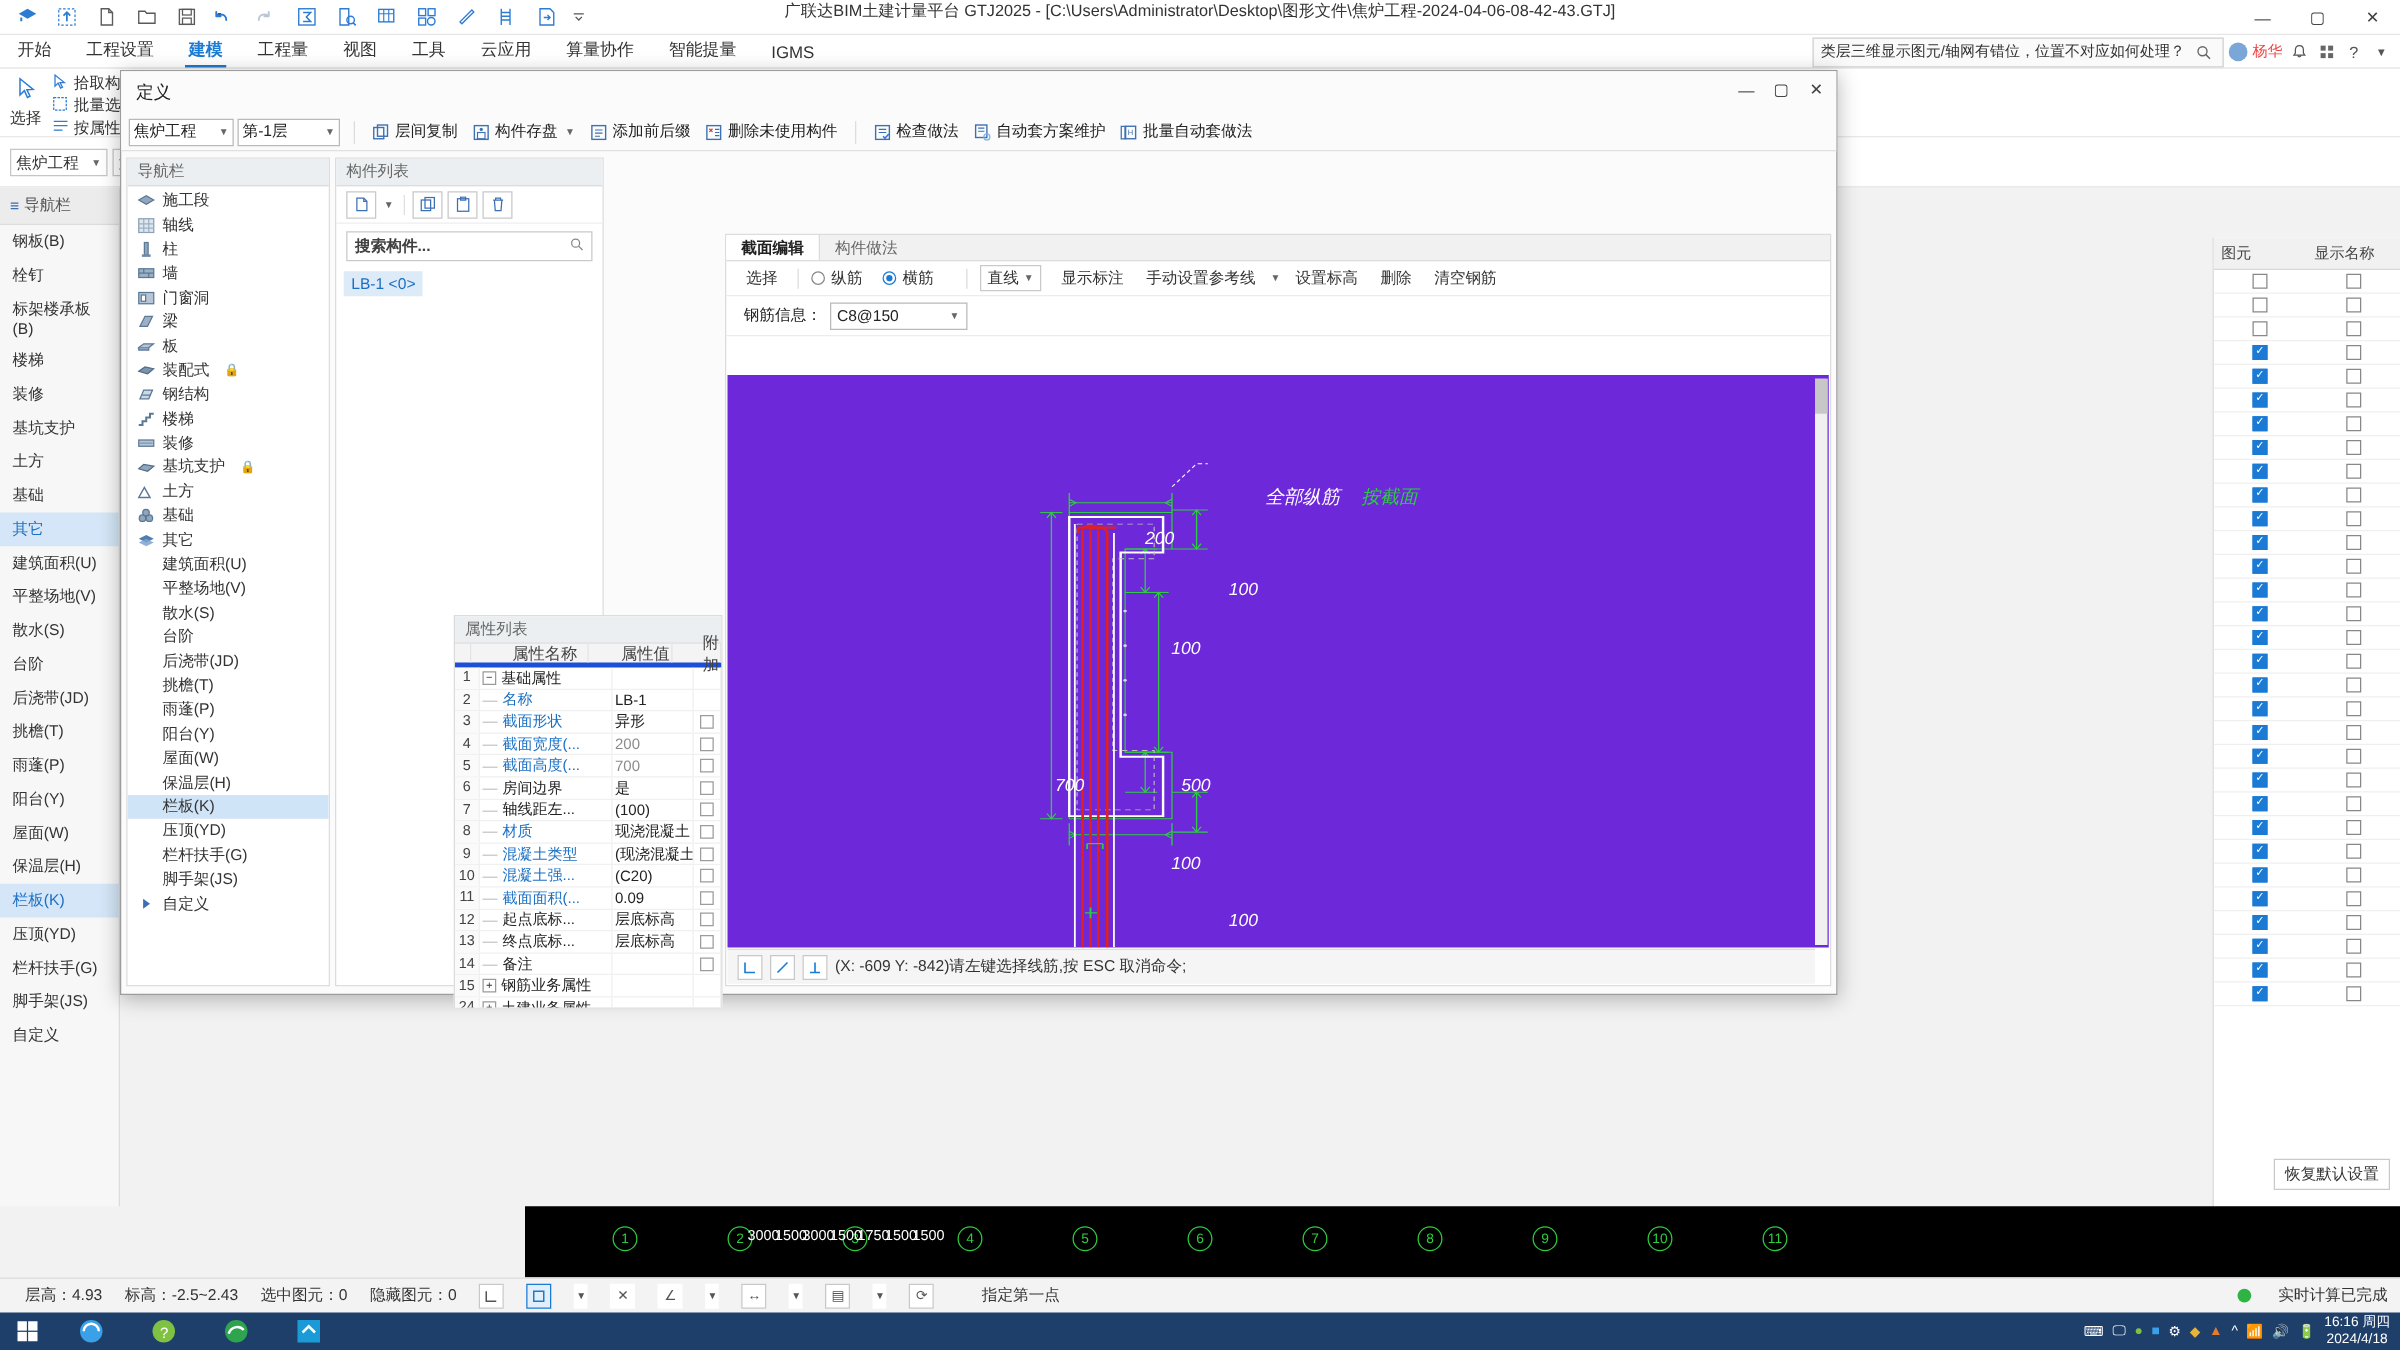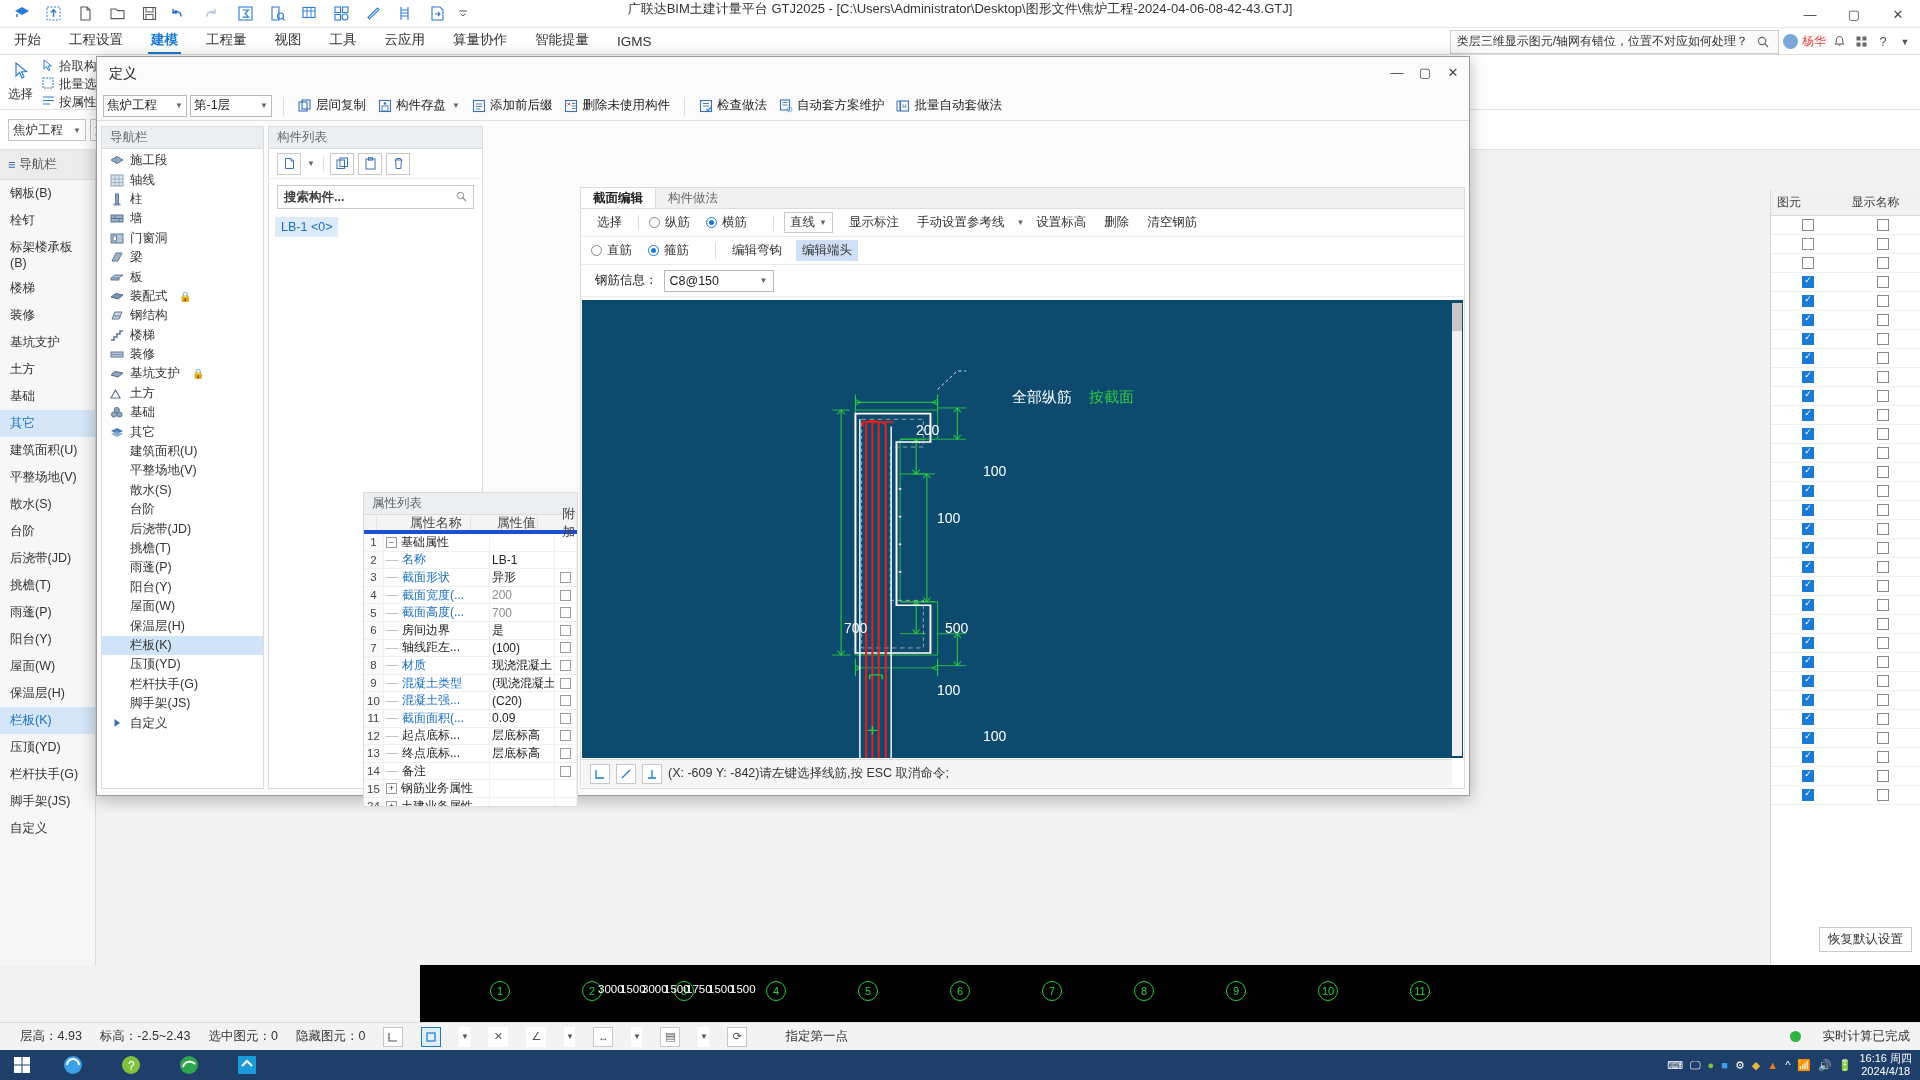--- a/index.html
+++ b/index.html
@@ -256,22 +256,23 @@
   .ed-box { border:1px solid #c9c9c9; padding:1px 5px; display:flex; align-items:center; gap:4px;}
   .ed-hl { background:#cfe0f5; padding:2px 6px; }
 
   .rebar-row { height:32px; display:flex; align-items:center; padding:0 14px; gap:6px;
                font-size:12.5px; color:#222; border-bottom:1px solid #ececec;}
   .rebar-combo { width:110px; height:22px; border:1px solid #b9b9b9; background:#fff;
                  display:flex; align-items:center; padding:0 5px; font-size:12.5px; }
   .rebar-combo .carr { margin-left:auto; font-size:8px; color:#666; }
 
   .canvas {
-    position:absolute; left:1px; right:1px; top:112px; bottom:30px; background:#0c4a6e;
+    position:absolute; left:1px; right:1px; top:112px; bottom:30px; background:#6d28d9;
     overflow:hidden;
+    font-style:italic;
   }
   .cv-status {
     position:absolute; left:1px; right:12px; bottom:1px; height:28px; background:#f5f5f5;
     border-top:1px solid #dcdcdc; display:flex; align-items:center; gap:6px; padding-left:8px;
     font-size:12.5px; color:#333;
   }
   .cvs-ic { width:20px; height:20px; border:1px solid #c8c8c8; background:#fff;
             display:flex; align-items:center; justify-content:center; }
 
   .lbl-w { position:absolute; color:#fff; font-size:15px; white-space:nowrap; }
@@ -1360,33 +1361,20 @@
             <span style="font-size:8px;color:#666">▼</span>
           </span>
           <span class="ed-btn" style="margin-left:10px">显示标注</span>
           <span class="ed-btn" style="margin-left:6px">手动设置参考线</span>
           <span style="font-size:8px;color:#666;margin:0 6px">▼</span>
           <span class="ed-btn">设置标高</span>
           <span class="ed-btn" style="margin-left:6px">删除</span>
           <span class="ed-btn" style="margin-left:6px">清空钢筋</span>
         </div>
 
-        <div class="ed-toolbar2">
-          <span class="radio-lbl">
-            <span class="radio"></span>
-            <span>直筋</span>
-          </span>
-          <span class="radio-lbl">
-            <span class="radio on"></span>
-            <span>箍筋</span>
-          </span>
-          <span class="ed-sep"></span>
-          <span class="ed-btn">编辑弯钩</span>
-          <span class="ed-hl" style="margin-left:8px">编辑端头</span>
-        </div>
 
         <div class="rebar-row">
           <span>钢筋信息：</span>
           <span class="rebar-combo">
             <span>C8@150</span>
             <span class="carr">▼</span>
           </span>
         </div>
 
         <div class="canvas">

